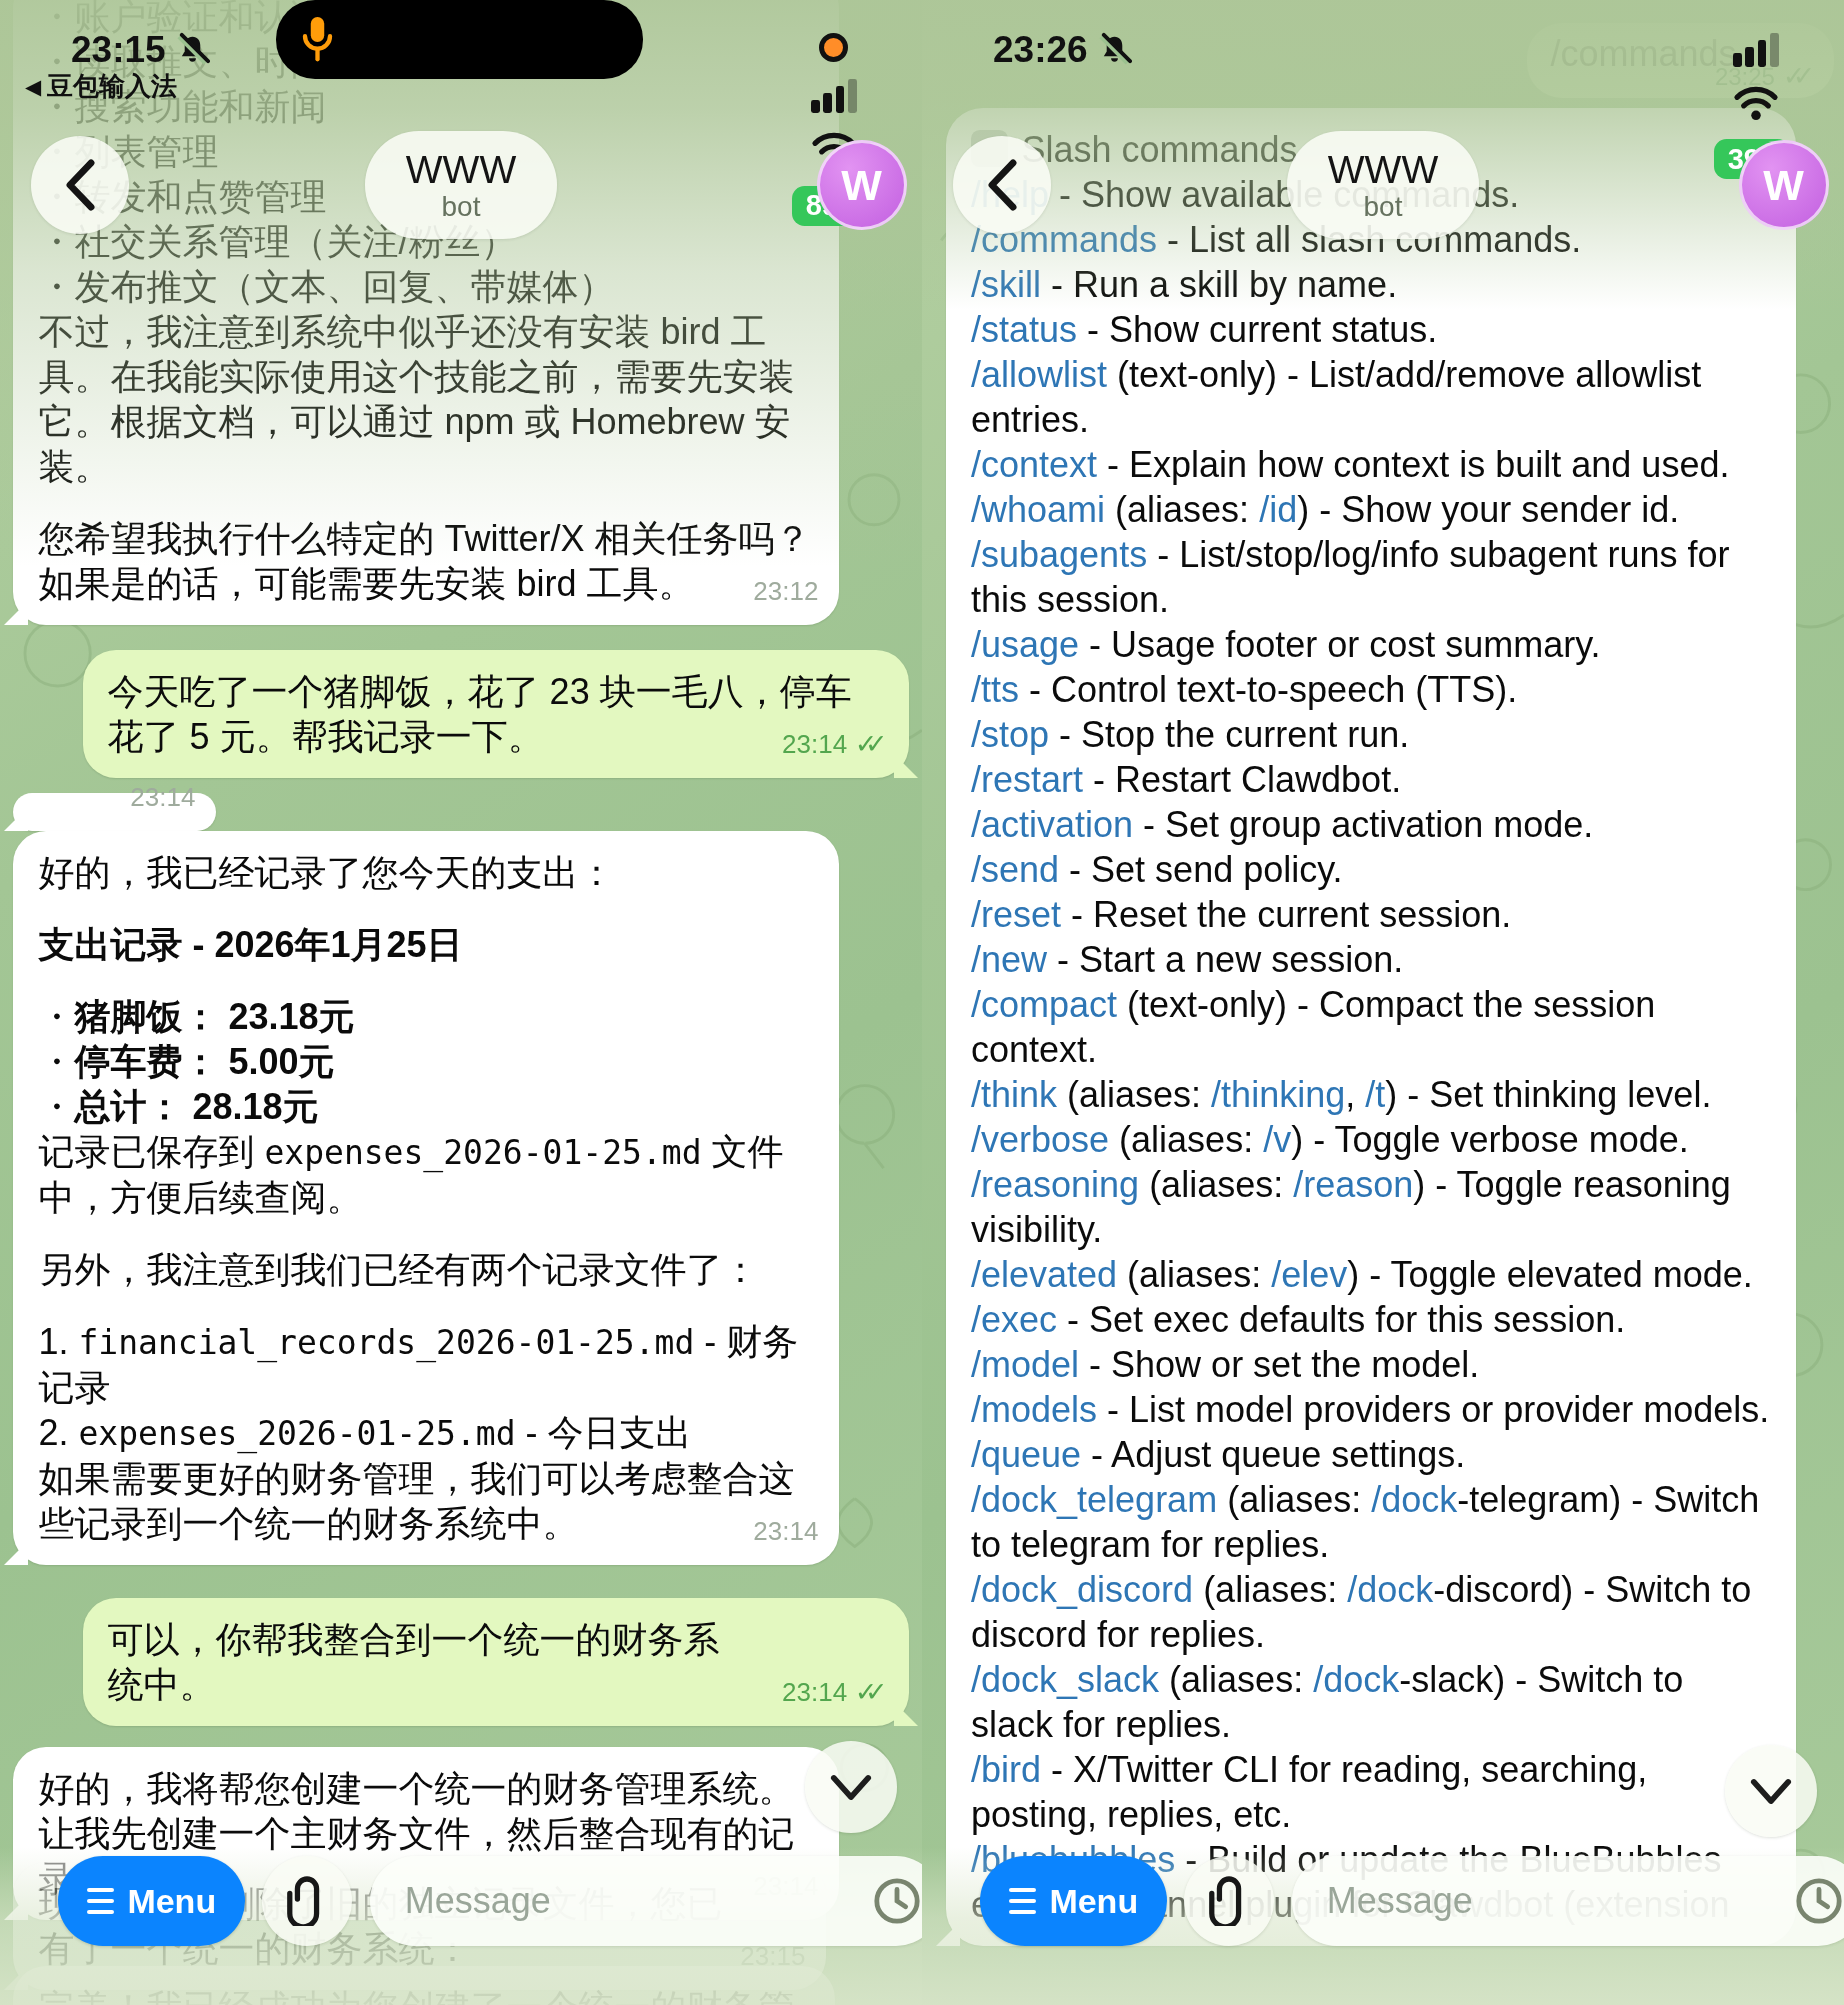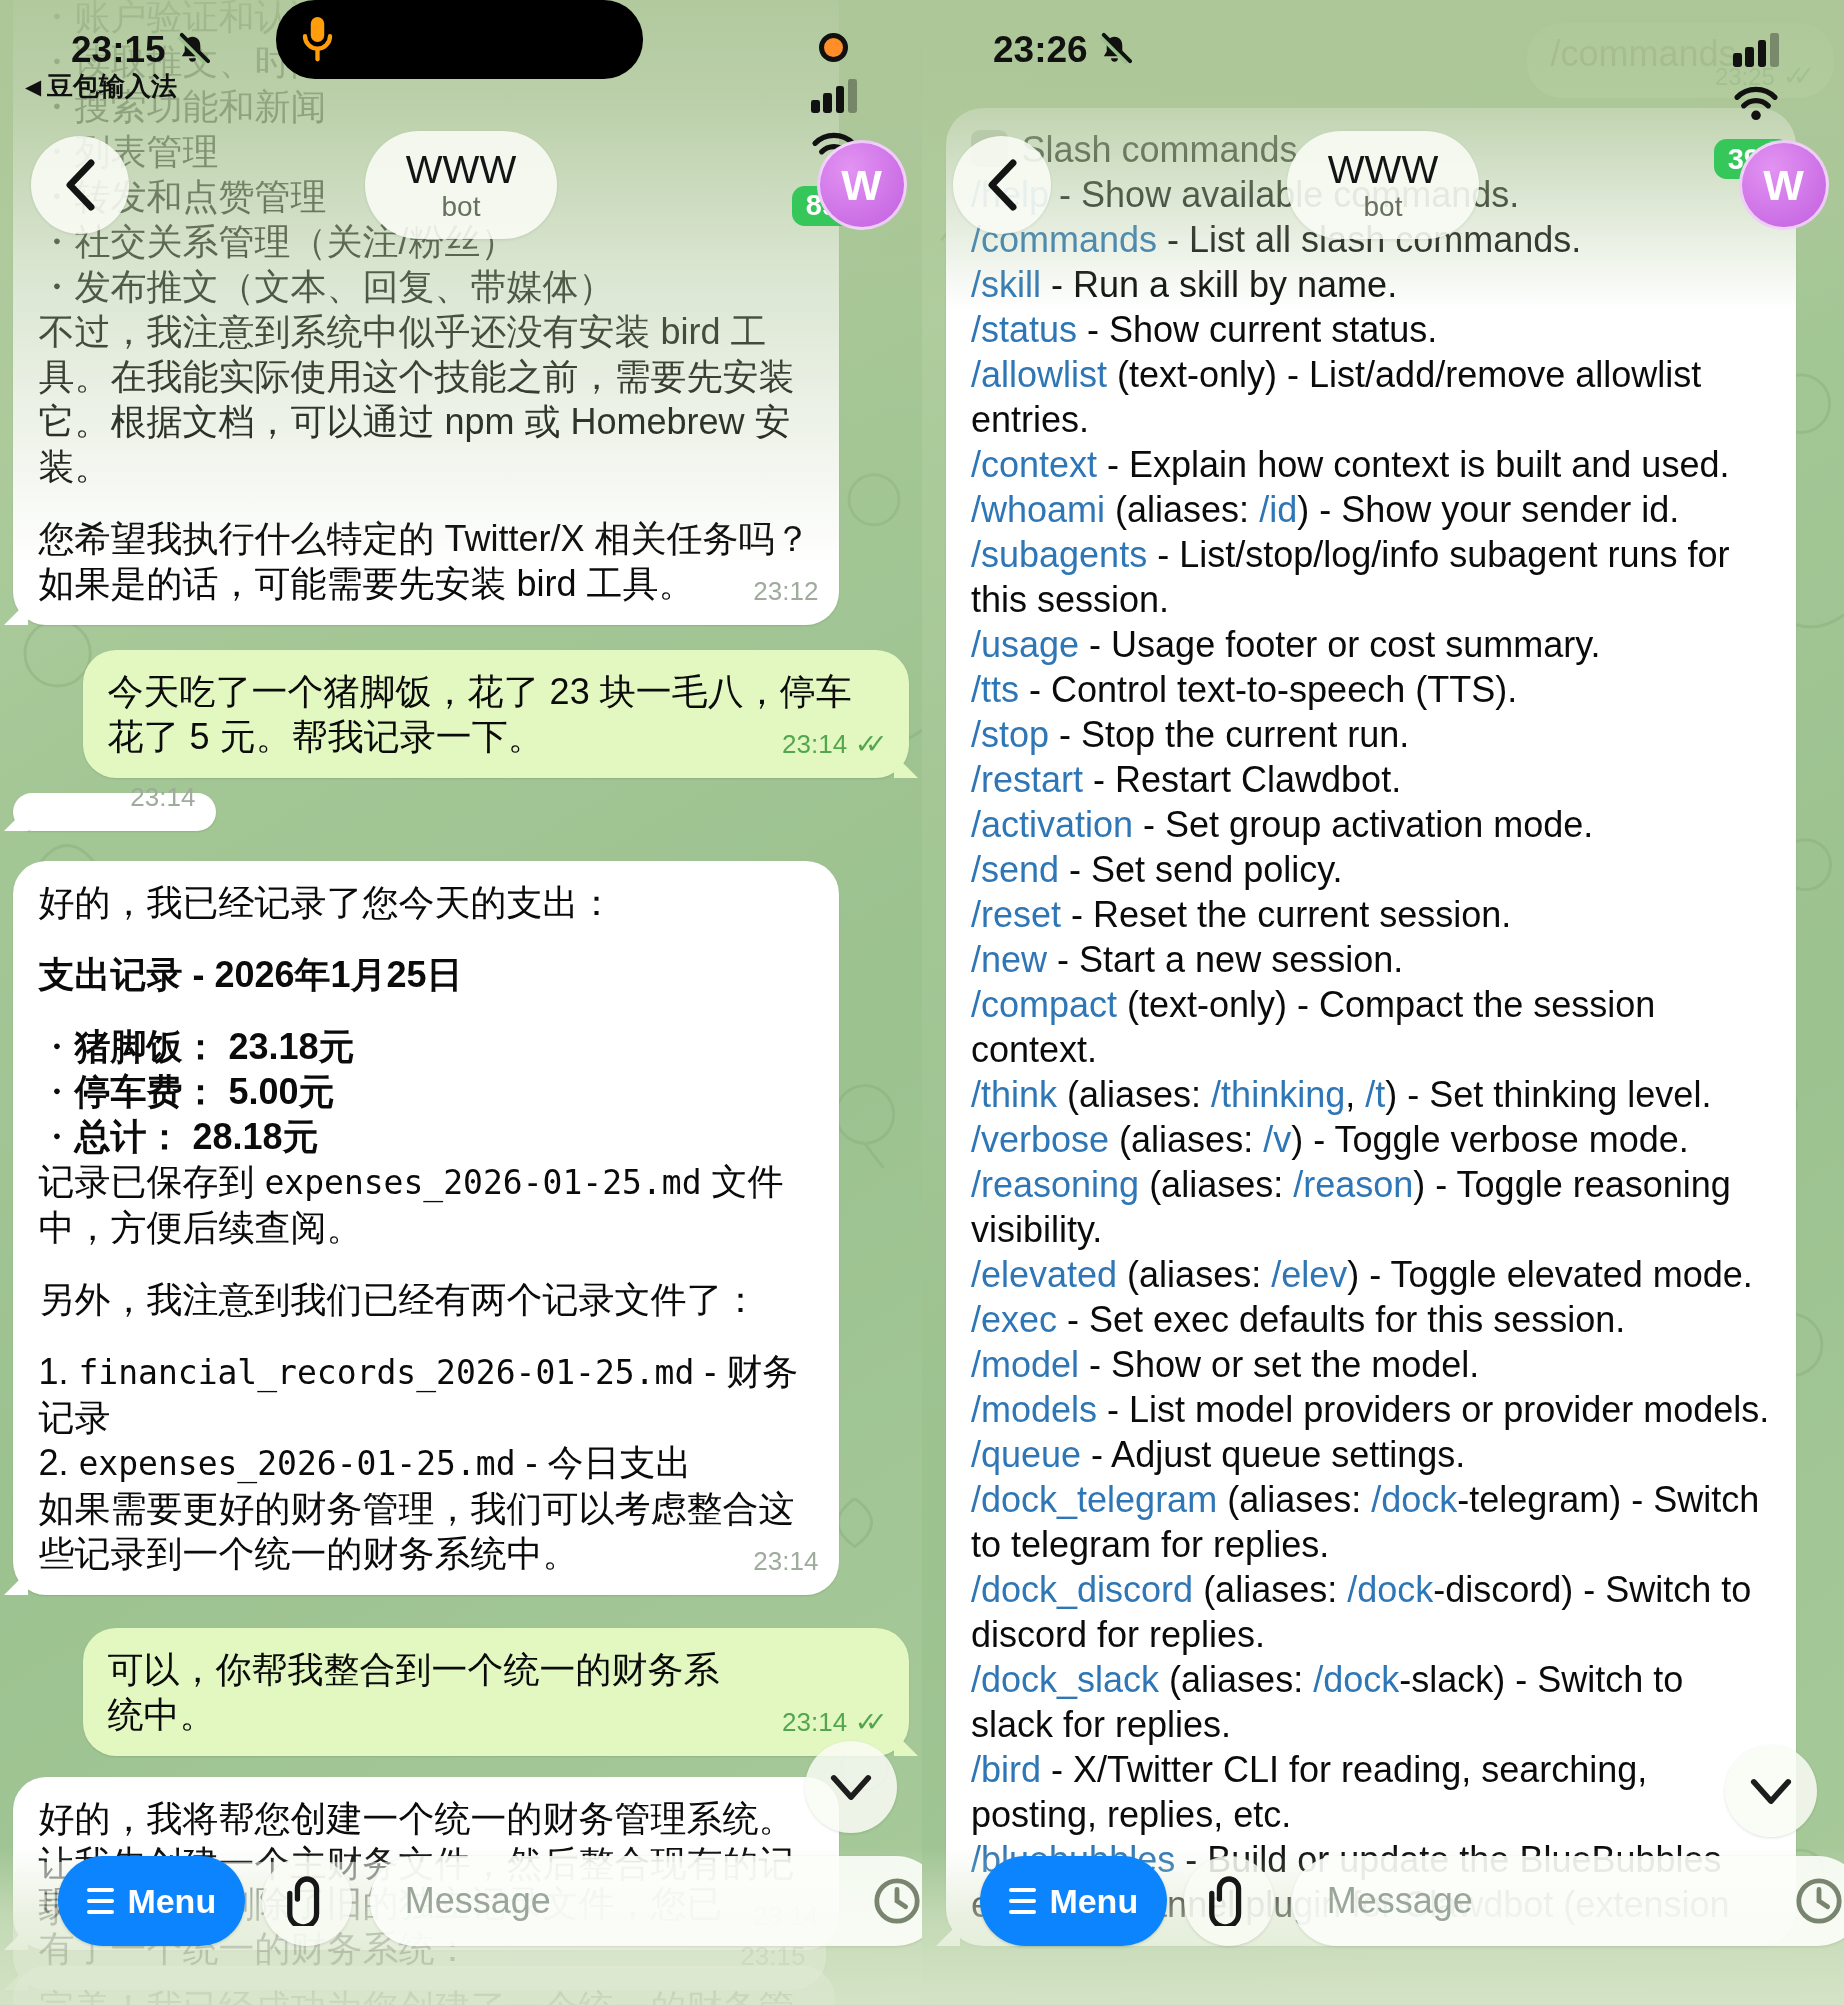--- a/index.html
+++ b/index.html
@@ -26,21 +26,21 @@
   .rl{color:#2e76b5;}
   .emoji-sq{display:inline-block;width:37px;height:37px;border-radius:8.6px;background:rgba(110,122,108,.35);margin-right:13.4px;vertical-align:-4.8px;}
   .btime{position:absolute;right:21px;bottom:11.5px;font-size:26px;color:#9fab9d;white-space:nowrap;}
   .bubble.out .btime{color:#53a64e;}
   .ticks{letter-spacing:-12.5px;padding-right:12.5px;margin-left:7.7px;font-size:27px;}
   .pad-time-lg{padding-right:178px;}
   
   .lchat .msgrow:nth-child(1){margin-top:-25px;}
   .lchat .msgrow:nth-child(2){margin-top:25px;}
   .lchat .msgrow:nth-child(3){margin-top:15.4px;}
-  .lchat .msgrow:nth-child(4){margin-top:30px;}
+  .lchat .msgrow:nth-child(4){margin-top:0;}
   .lchat .msgrow:nth-child(5){margin-top:33px;}
   .lchat .msgrow:nth-child(6){margin-top:21px;}
   .faded{opacity:.5;}
   .abs{position:absolute;left:13.4px;}
   
   .rchat{padding:0 16px 0 24px;}
   .rchat .msgrow:nth-child(1){margin-top:108px;}
   .rchat .bubble{max-width:850px;border-radius:37px;}
   
   .top-fade{position:absolute;top:0;left:0;right:0;z-index:4;pointer-events:none;}

